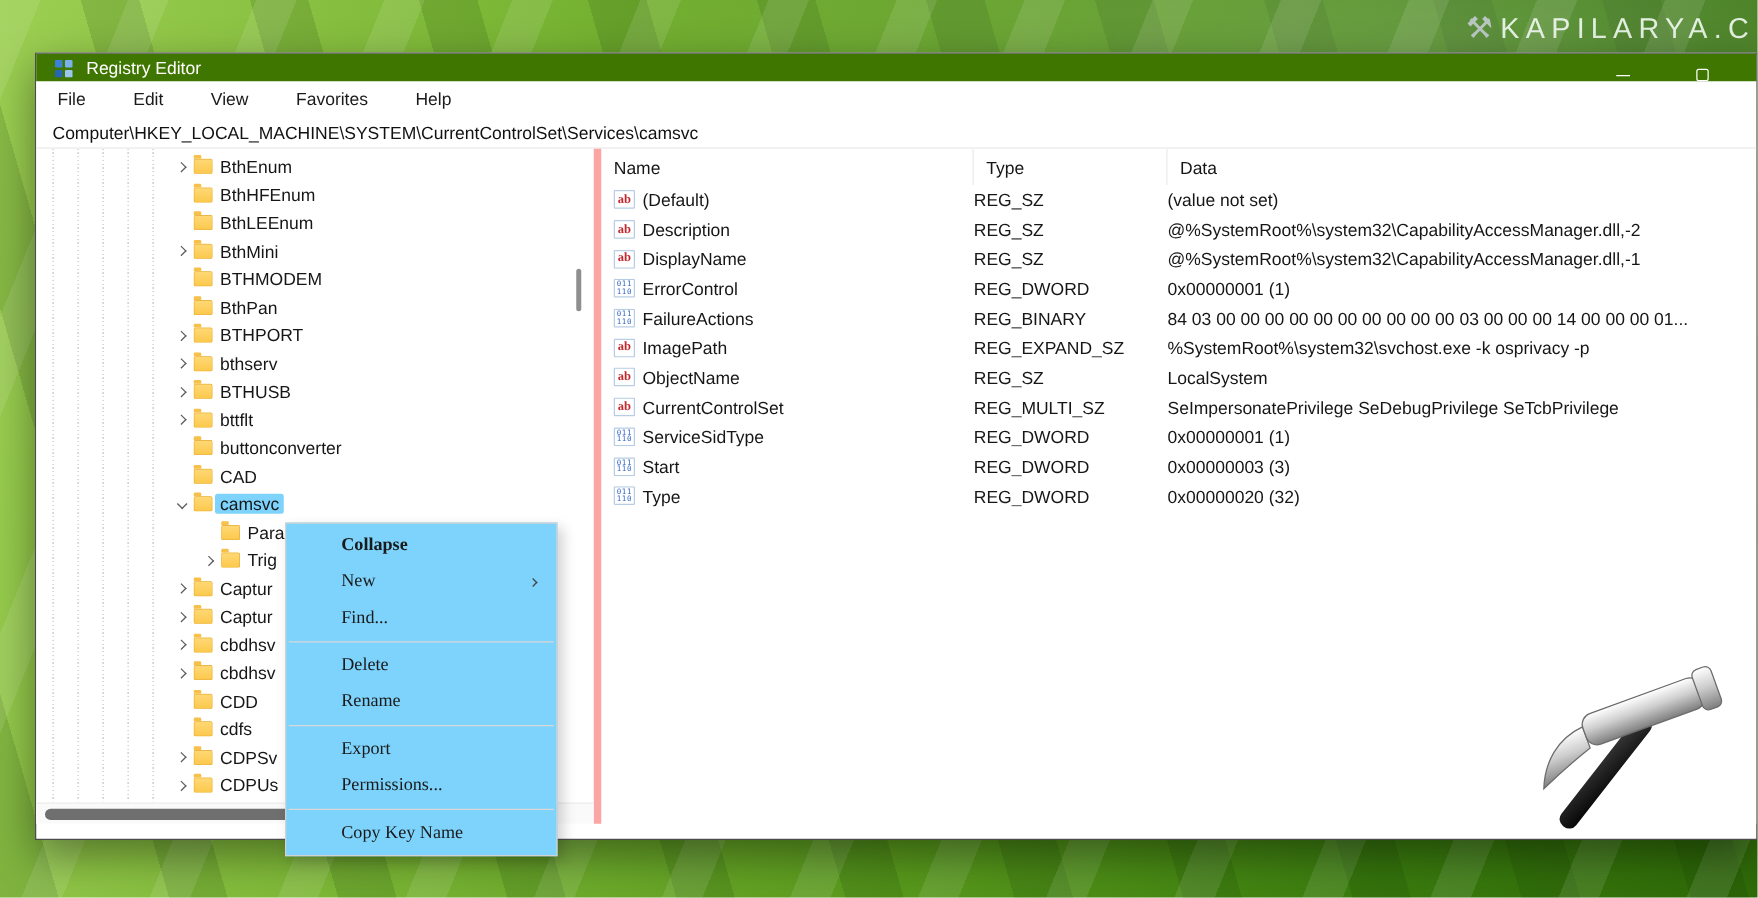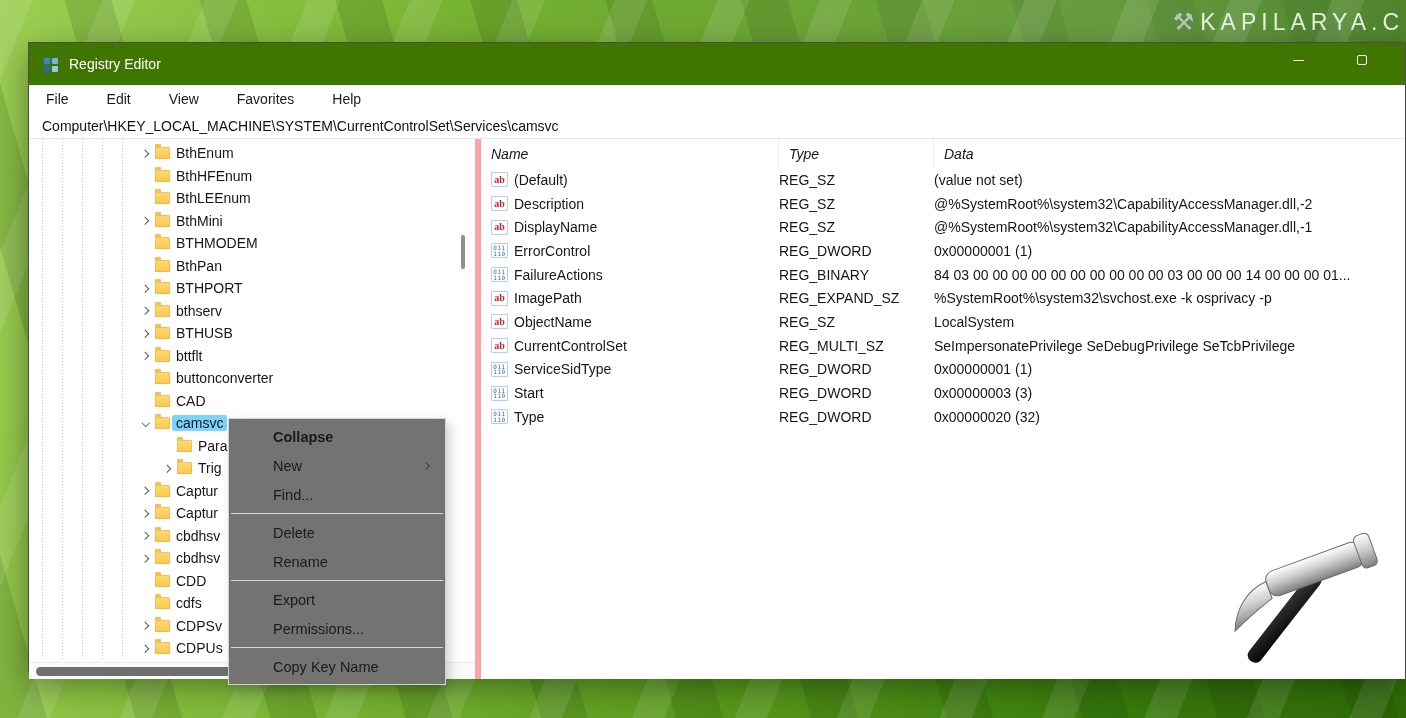--- a/index.html
+++ b/index.html
@@ -16,21 +16,21 @@
 
   
   .brand { position:absolute; top:8px; right:2px; display:flex; align-items:center; gap:6px;
            color:rgba(240,248,240,0.92); font-size:23px; letter-spacing:5px; white-space:nowrap; }
   .brand .mini-hammer { font-size:24px; color:#b9c6c2; letter-spacing:0; }
 
   
   .window { position:absolute; left:28px; top:42px; width:1378px; height:630px;
             background:#fff; border:1px solid #4c4c4c; box-shadow:0 12px 32px rgba(0,0,0,0.40); }
 
-  .titlebar { height:42px; background:#3f7600; display:flex; align-items:center;
+  .titlebar { height:22px; background:#3f7600; display:flex; align-items:center;
               padding-left:14px; gap:10px; color:#fff; font-size:14px; position:relative; }
   .caption { position:absolute; right:20px; top:0; height:34px; display:flex; gap:18px; }
   .cap-btn { width:46px; height:34px; display:flex; align-items:center; justify-content:center; }
   .min-glyph { width:11px; height:1px; background:#fff; }
   .max-glyph { width:10px; height:10px; border:1px solid #fff; border-radius:2px; }
 
   .menubar { height:28px; background:#fff; display:flex; align-items:center; padding-left:6px;
              font-size:14px; color:#1a1a1a;gap:16px; }
   .menu-item { padding:0 11px; height:100%; display:flex; align-items:center; }
 
@@ -56,36 +56,36 @@
                     border-radius:1px 1px 0 0; background:#f7c04a; }
   .tlabel.sel { background:#7dd3fc; border-radius:2px; padding:0 4px; margin-left:-4px; }
 
   .v-thumb { position:absolute; right:10px; top:96px; width:4px; height:34px; background:#8f8f8f; border-radius:2px; }
   .h-track { position:absolute; left:0; right:0; bottom:0; height:17px; background:#fafafa; border-top:1px solid #ededed; }
   .h-thumb { position:absolute; left:7px; top:4px; width:262px; height:9px; background:#6f6f6f; border-radius:5px; }
 
   
   .list-pane { flex:1; font-size:14px; color:#161616; overflow:hidden; }
   .lheader { height:29px; display:flex; align-items:stretch; }
-  .lh-cell { display:flex; align-items:center; padding-left:10px; border-right:1px solid #ececec;font-style:italic; }
+  .lh-cell { display:flex; align-items:center; padding-left:10px; border-right:1px solid #ececec; }
   .lh-name { width:298px; } .lh-type { width:155px; } .lh-data { flex:1; border-right:none; }
   .lrow { height:23.7px; display:flex; align-items:center; white-space:nowrap; }
   .lc-name { width:298px; padding-left:10px; display:flex; align-items:center; gap:6px; overflow:hidden; }
   .lc-type { width:155px; overflow:hidden; }
   .lc-data { flex:1; overflow:hidden; }
   .vicon { width:17px; height:15px; flex:none; border:1px solid #b7cde3; background:#fff;
            display:flex; align-items:center; justify-content:center; border-radius:1px; }
   .vicon.ab::after { content:"ab"; color:#c2272d; font-weight:bold; font-size:10px;
                      font-family:"Liberation Serif", serif; line-height:10px; }
   .vicon.bin::after { content:"011\A 110"; white-space:pre; color:#3566c6; font-size:6px;
                       line-height:5.5px; letter-spacing:0.5px; font-family:"DejaVu Sans Mono", monospace; }
 
   
-  .cmenu { position:absolute; left:228px; top:418px; width:218px; background:#737373;
-           border:1px solid #d2d2d2; box-shadow:4px 4px 10px rgba(0,0,0,0.18); padding:3px 0; z-index:40; }
+  .cmenu { position:absolute; left:228px; top:418px; width:218px; background:#7dd3fc;
+           border:1px solid #d2d2d2; box-shadow:4px 4px 10px rgba(0,0,0,0.18); padding:3px 0; z-index:40;font-family:Liberation Serif, serif; }
   .cm-item { height:29px; display:flex; align-items:center; padding:0 14px 0 44px;
              font-size:14.5px; color:#1a1a1a; position:relative; }
   .cm-item.bold { font-weight:bold; }
   .cm-arrow { position:absolute; right:16px; top:50%; width:5px; height:5px; border:solid #444;
               border-width:0 1.3px 1.3px 0; transform:translateY(-50%) rotate(-45deg); }
   .cm-sep { height:1px; background:#d8d8d8; margin:4px 2px; }
 
   
   .hammer-art { position:absolute; right:6px; top:528px; z-index:60; }
 </style>

